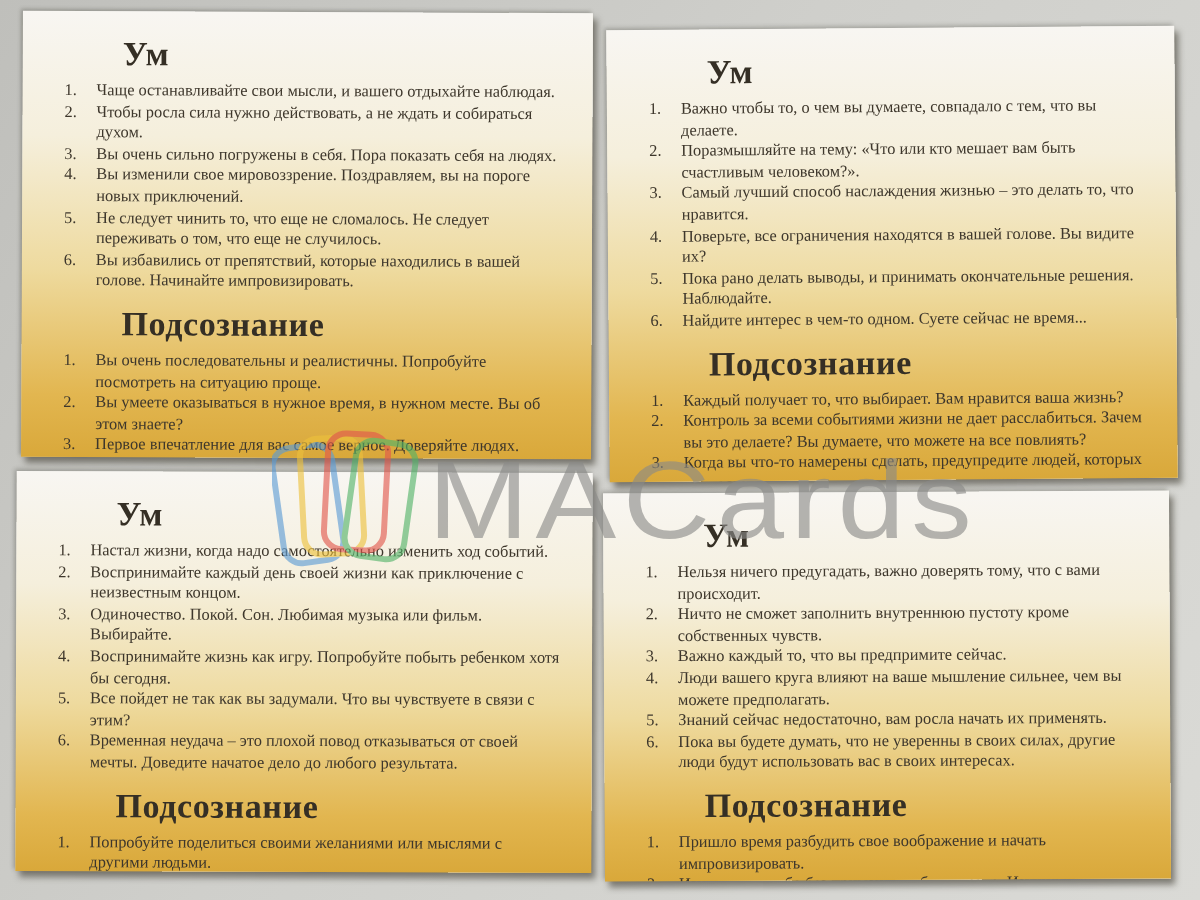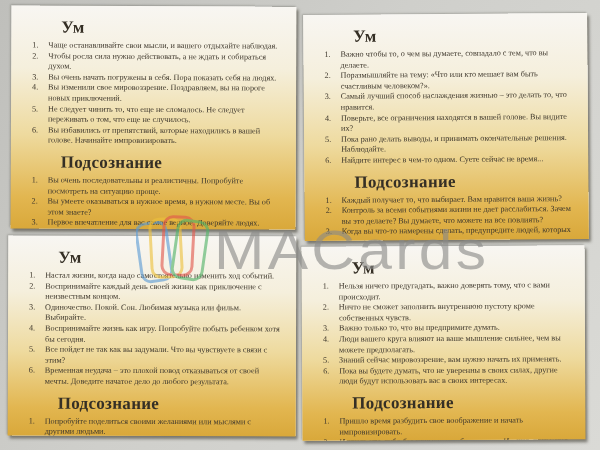--- a/index.html
+++ b/index.html
@@ -53,21 +53,21 @@
               <span class="txt">Чаще останавливайте свои мысли, и вашего отдыхайте наблюдая.</span>
             </div>
 
             <div class="row">
               <span class="num">2.</span>
               <span class="txt">Чтобы росла сила нужно действовать, а не ждать и собираться духом.</span>
             </div>
 
             <div class="row">
               <span class="num">3.</span>
-              <span class="txt">Вы очень начать погружены в себя. Пора показать себя на людях.</span>
+              <span class="txt">Вы очень сильно погружены в себя. Пора показать себя на людях.</span>
             </div>
 
             <div class="row">
               <span class="num">4.</span>
               <span class="txt">Вы изменили свое мировоззрение. Поздравляем, вы на пороге новых приключений.</span>
             </div>
 
             <div class="row">
               <span class="num">5.</span>
               <span class="txt">Не следует чинить то, что еще не сломалось. Не следует переживать о том, что еще не случилось.</span>
@@ -231,31 +231,31 @@
               <span class="txt">Нельзя ничего предугадать, важно доверять тому, что с вами происходит.</span>
             </div>
 
             <div class="row">
               <span class="num">2.</span>
               <span class="txt">Ничто не сможет заполнить внутреннюю пустоту кроме собственных чувств.</span>
             </div>
 
             <div class="row">
               <span class="num">3.</span>
-              <span class="txt">Важно только то, что вы предпримите думать.</span>
+              <span class="txt">Важно каждый то, что вы предпримите сейчас.</span>
             </div>
 
             <div class="row">
               <span class="num">4.</span>
               <span class="txt">Люди вашего круга влияют на ваше мышление сильнее, чем вы можете предполагать.</span>
             </div>
 
             <div class="row">
               <span class="num">5.</span>
-              <span class="txt">Знаний сейчас мировоззрение, вам нужно начать их применять.</span>
+              <span class="txt">Знаний сейчас недостаточно, вам росла начать их применять.</span>
             </div>
 
             <div class="row">
               <span class="num">6.</span>
               <span class="txt">Пока вы будете думать, что не уверенны в своих силах, другие люди будут использовать вас в своих интересах.</span>
             </div>
           </div>
       </div>
       <div class="section">
         <div class="heading">Подсознание</div>

